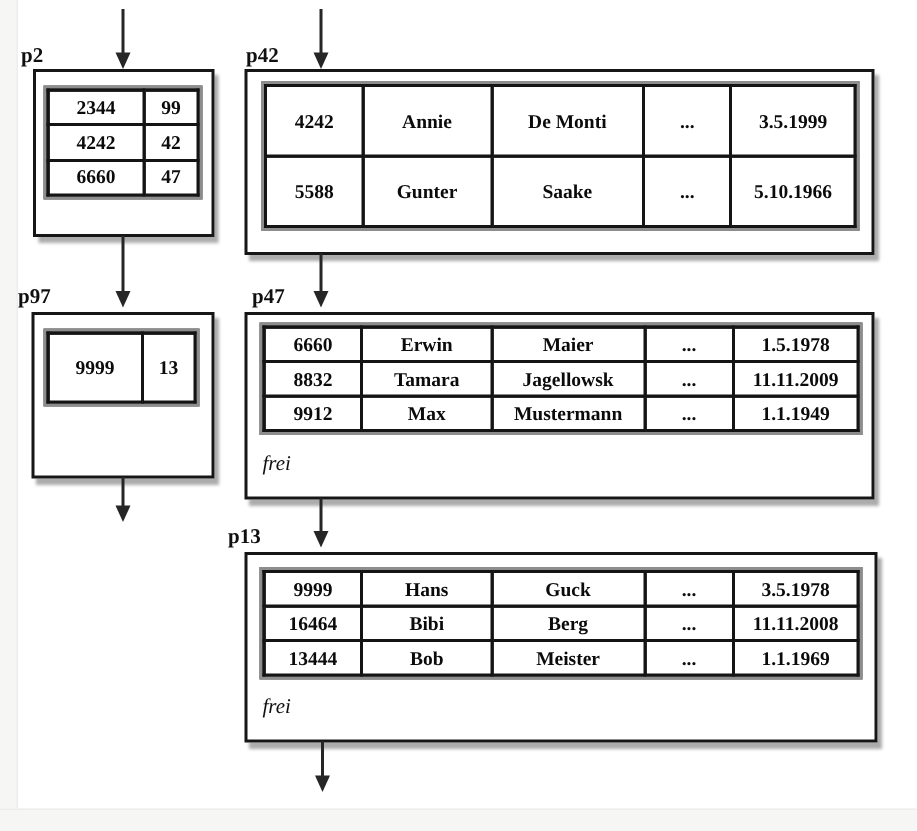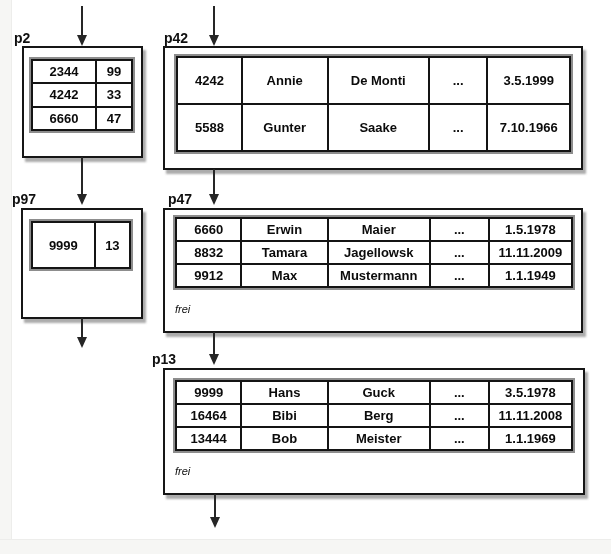--- a/index.html
+++ b/index.html
@@ -3,21 +3,21 @@
 <meta charset="utf-8">
 <style>
   * { margin: 0; padding: 0; box-sizing: border-box; }
   html, body { width: 611px; height: 554px; }
   body {
     font-family: "Liberation Sans", sans-serif;
     background: #ffffff;
     position: relative;
     overflow: hidden;
   }
-  .stage { position: absolute; inset: 0; background: #ffffff; }
+  .stage { position: absolute; inset: 0; background: #ffffff; font-family: Liberation Serif, serif; }
   .edge-left {
     position: absolute; left: 0; top: 0; width: 12px; height: 554px;
     background: #f6f6f4; border-right: 1px solid #ededeb;
   }
   .edge-bottom {
     position: absolute; left: 0; top: 539px; width: 611px; height: 15px;
     background: #f6f6f4; border-top: 1px solid #ededeb;
   }
   .pagebox {
     position: absolute; background: #ffffff;
@@ -35,21 +35,21 @@
     border-collapse: collapse; table-layout: fixed;
     width: 100%; height: 100%;
   }
   .tblwrap td {
     border: 2px solid #141414; background: #ffffff;
     font-size: 13px; font-weight: 700; color: #0b0b0b;
     text-align: center; vertical-align: middle;
     padding: 0 1px; white-space: nowrap; overflow: hidden;
   }
   .frei {
-    position: absolute; font-size: 11px; font-style: italic;
+    position: absolute; font-size: 14px; font-style: italic;
     font-weight: 400; color: #101010; line-height: 15px;
   }
   .arrow { position: absolute; width: 12px; }
   .arrow .shaft {
     position: absolute; left: 5px; top: 0; bottom: 8px; width: 2px;
     background: #262626;
   }
   .arrow .head {
     position: absolute; left: 1px; bottom: 0; width: 0; height: 0;
     border-left: 5px solid transparent;
@@ -119,21 +119,21 @@
           <col class="k-key">
           <col class="k-val">
         </colgroup>
       <tbody>
         <tr>
           <td>2344</td>
           <td>99</td>
         </tr>
         <tr>
           <td>4242</td>
-          <td>33</td>
+          <td>42</td>
         </tr>
         <tr>
           <td>6660</td>
           <td>47</td>
         </tr>
       </tbody>
     </table>
   </div>
 
   <div class="pagelabel" id="label-p42">p42</div>
@@ -153,21 +153,21 @@
           <td>Annie</td>
           <td>De Monti</td>
           <td>...</td>
           <td>3.5.1999</td>
         </tr>
         <tr>
           <td>5588</td>
           <td>Gunter</td>
           <td>Saake</td>
           <td>...</td>
-          <td>7.10.1966</td>
+          <td>5.10.1966</td>
         </tr>
       </tbody>
     </table>
   </div>
 
   <div class="arrow" id="arrow-p2-p97">
     <div class="shaft"></div>
     <div class="head"></div>
   </div>
   <div class="arrow" id="arrow-p42-p47">

